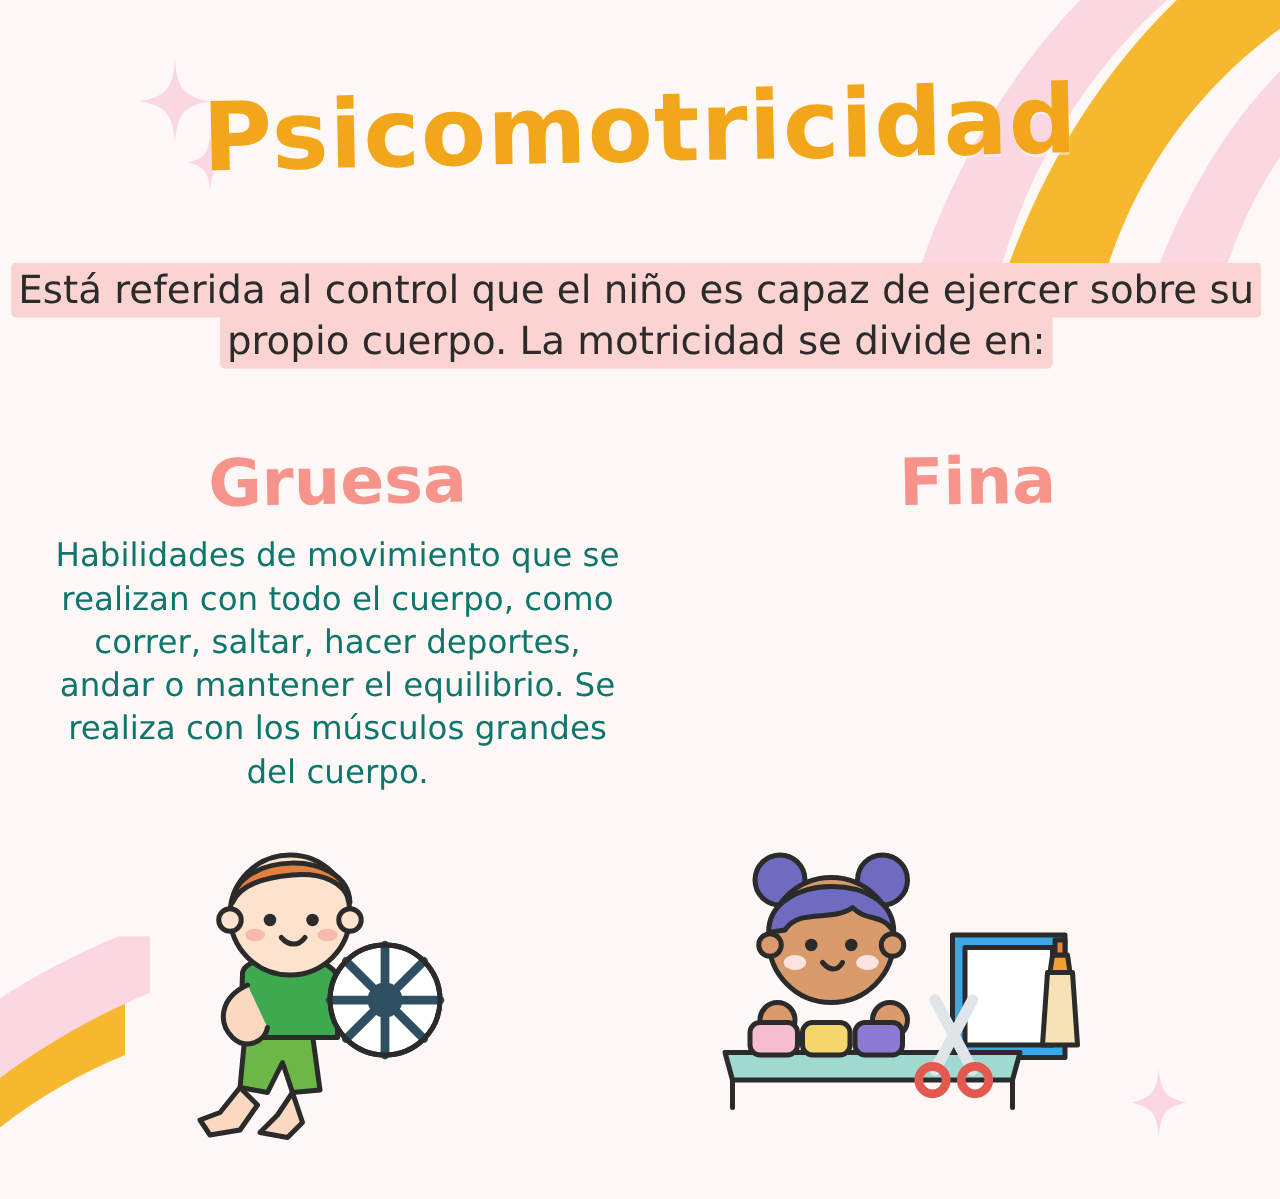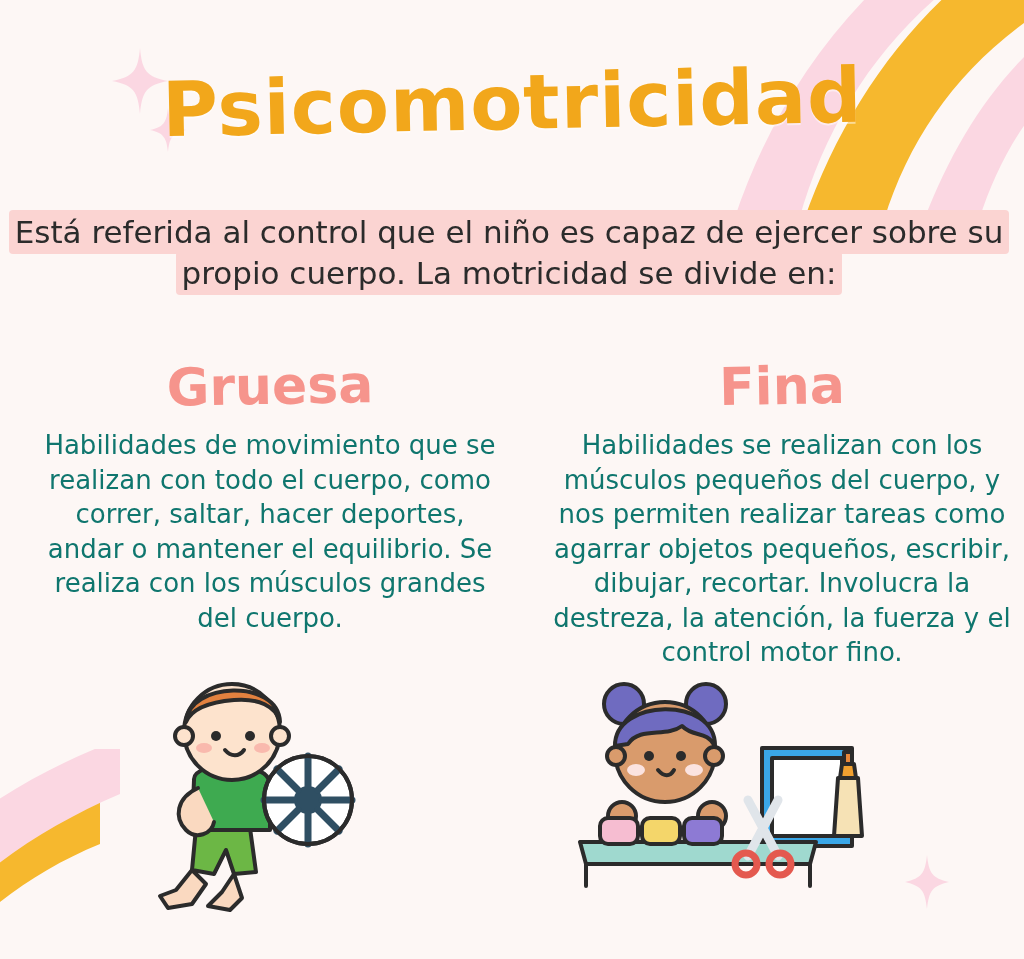--- a/index.html
+++ b/index.html
@@ -158,21 +158,20 @@
 
 <div class="columns">
 
   <div class="col">
     <div class="col-heading">Gruesa</div>
     <p class="col-body">Habilidades de movimiento que se realizan con todo el cuerpo, como correr, saltar, hacer deportes, andar o mantener el equilibrio. Se realiza con los músculos grandes del cuerpo.</p>
   </div>
 
   <div class="col">
     <div class="col-heading">Fina</div>
-    <p class="col-body">Habilidades se realizan con los músculos pequeños del cuerpo, y nos permiten realizar tareas como agarrar objetos pequeños, escribir, dibujar, recortar. Involucra la destreza, la atención, la fuerza y el control motor fino.</p>
   </div>
 
 </div>
 
 <div class="illus-row">
 
   <svg class="illus illus-left" width="250" height="260" viewBox="0 0 250 260" xmlns="http://www.w3.org/2000/svg">
     <g stroke="#2b2b2b" stroke-width="4" stroke-linecap="round" stroke-linejoin="round">
 
       <path d="M78 178 L62 220 L50 240" fill="#6cb745"></path>

